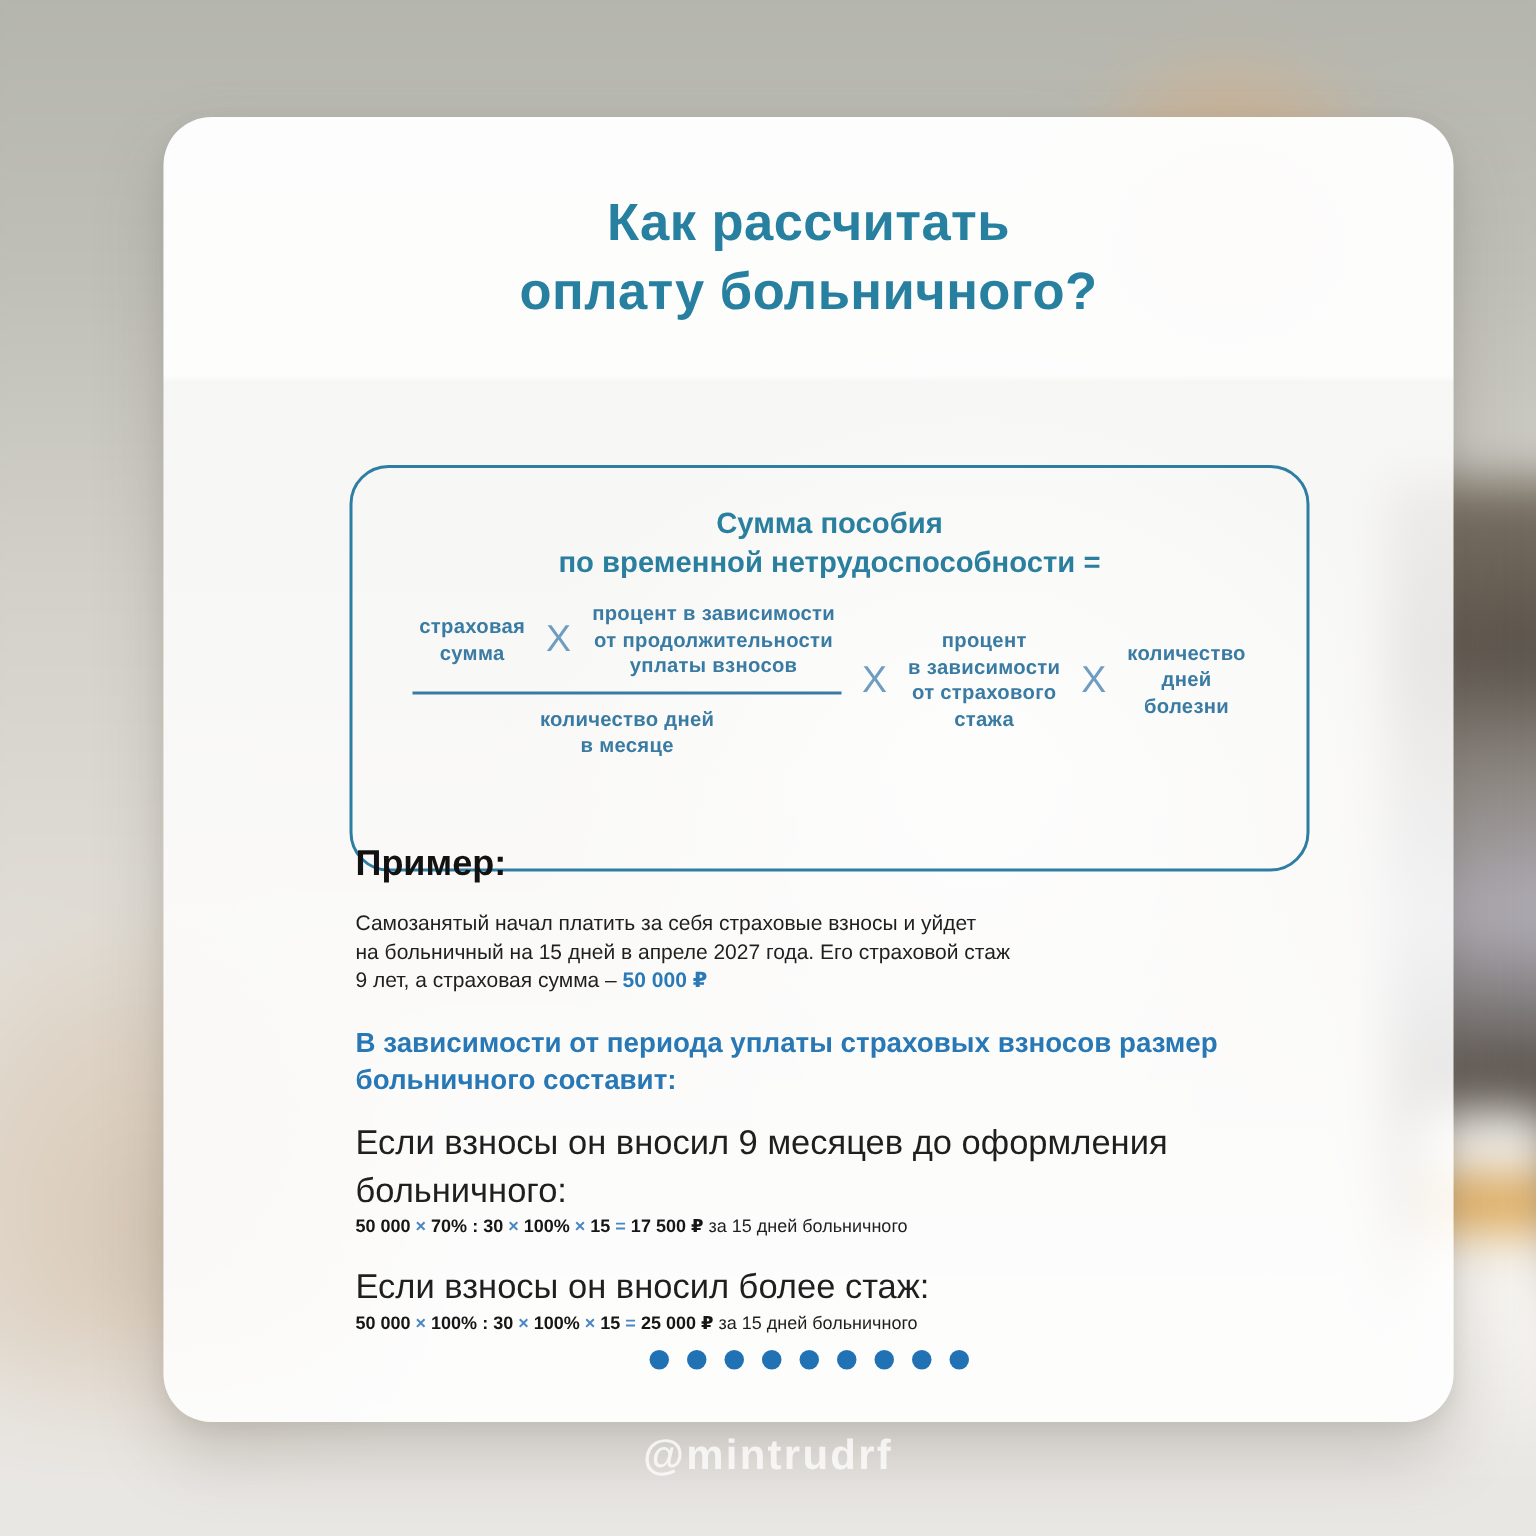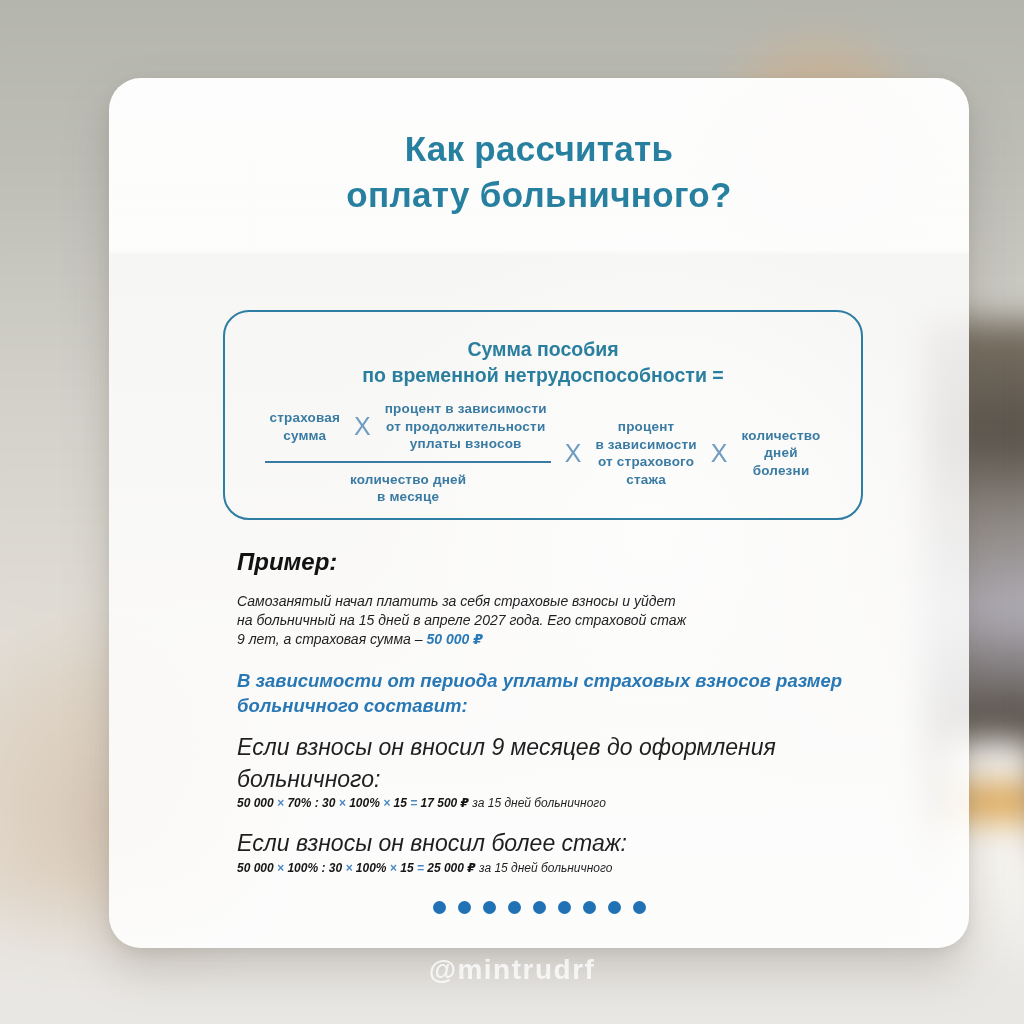--- a/index.html
+++ b/index.html
@@ -35,21 +35,21 @@
     box-shadow:0 22px 45px rgba(110,104,95,.28),0 4px 12px rgba(110,104,95,.12);
     margin-left:24px;
   }
   .pre{white-space:pre-line;}
   .page-title{
     position:absolute;top:48px;left:0;width:100%;text-align:center;
     font-size:35px;line-height:1.32;font-weight:700;color:#27809f;letter-spacing:.3px;
   }
   
   .formula-box{
-    position:absolute;left:114px;top:232px;width:640px;height:210px;
+    position:absolute;left:124px;top:232px;width:640px;height:271px;
     border:2.5px solid #2e7da2;border-radius:26px;box-sizing:border-box;
   }
   .formula-heading{
     margin-top:24px;text-align:center;
     font-size:19.5px;line-height:1.34;font-weight:700;color:#2b7f9e;
   }
   .formula-row{
     margin-top:12px;display:flex;align-items:center;justify-content:center;gap:14px;
     padding:0 20px;
   }
@@ -57,21 +57,21 @@
     font-size:13.5px;line-height:1.3;font-weight:700;color:#3a7ba3;
     text-align:center;letter-spacing:.2px;
   }
   .x-sym{font-size:25px;font-weight:400;color:#6f9cc1;line-height:1;}
   .fraction{display:flex;flex-direction:column;align-items:center;}
   .numerator{display:flex;align-items:center;gap:14px;padding:0 4px 8px 4px;}
   .frac-bar{width:100%;height:2px;background:#3a7ba3;border:none;margin:0;}
   .denominator{padding-top:8px;}
 
   
-  .example{position:absolute;left:128px;top:470px;width:680px;color:#1f1f1f;font-style:italic;}
+  .example{position:absolute;left:128px;top:484px;width:680px;color:#1f1f1f;}
   .example-heading{font-size:24px;font-weight:700;color:#121212;margin:0 0 16px 0;}
   .body-text{font-size:14px;line-height:1.37;margin:0 0 18px 0;}
   .cond-heading{font-size:18.5px;line-height:1.37;font-weight:700;color:#2878b5;margin:0 0 14px 0;}
   .case{margin:0 0 16px 0;}
   .case-label{font-size:23px;line-height:1.37;}
   .case-formula{font-size:12px;line-height:1.4;white-space:nowrap;}
   .seg-r{font-weight:400;color:#1f1f1f;}
   .seg-b{font-weight:700;color:#161616;}
   .seg-x{font-weight:700;color:#4b87c3;}
   .seg-bl{font-weight:700;color:#2b7ab8;}

